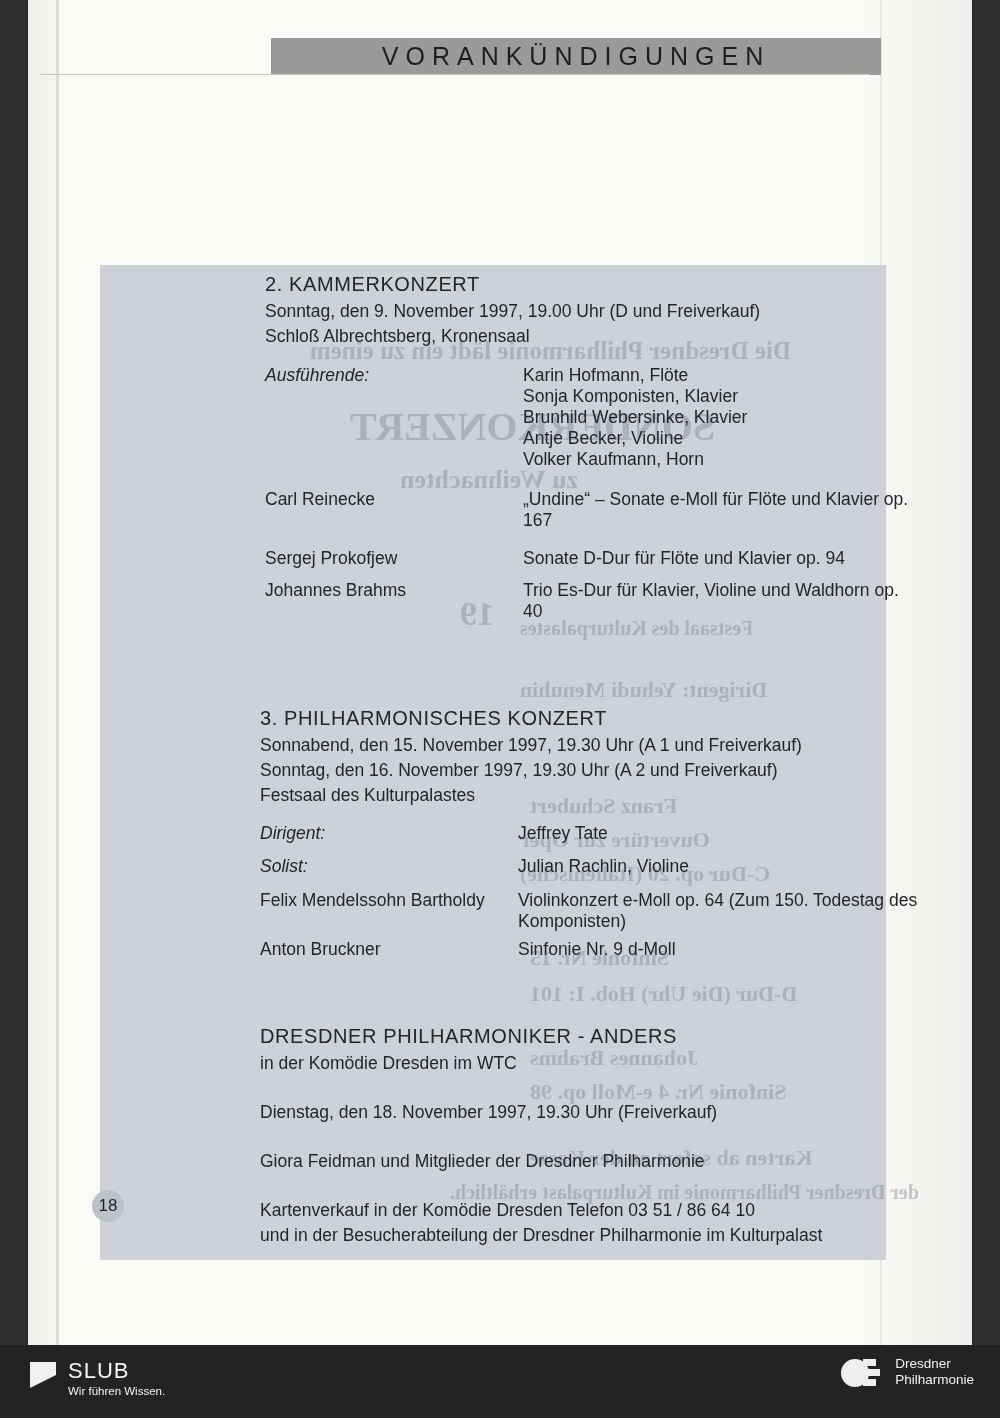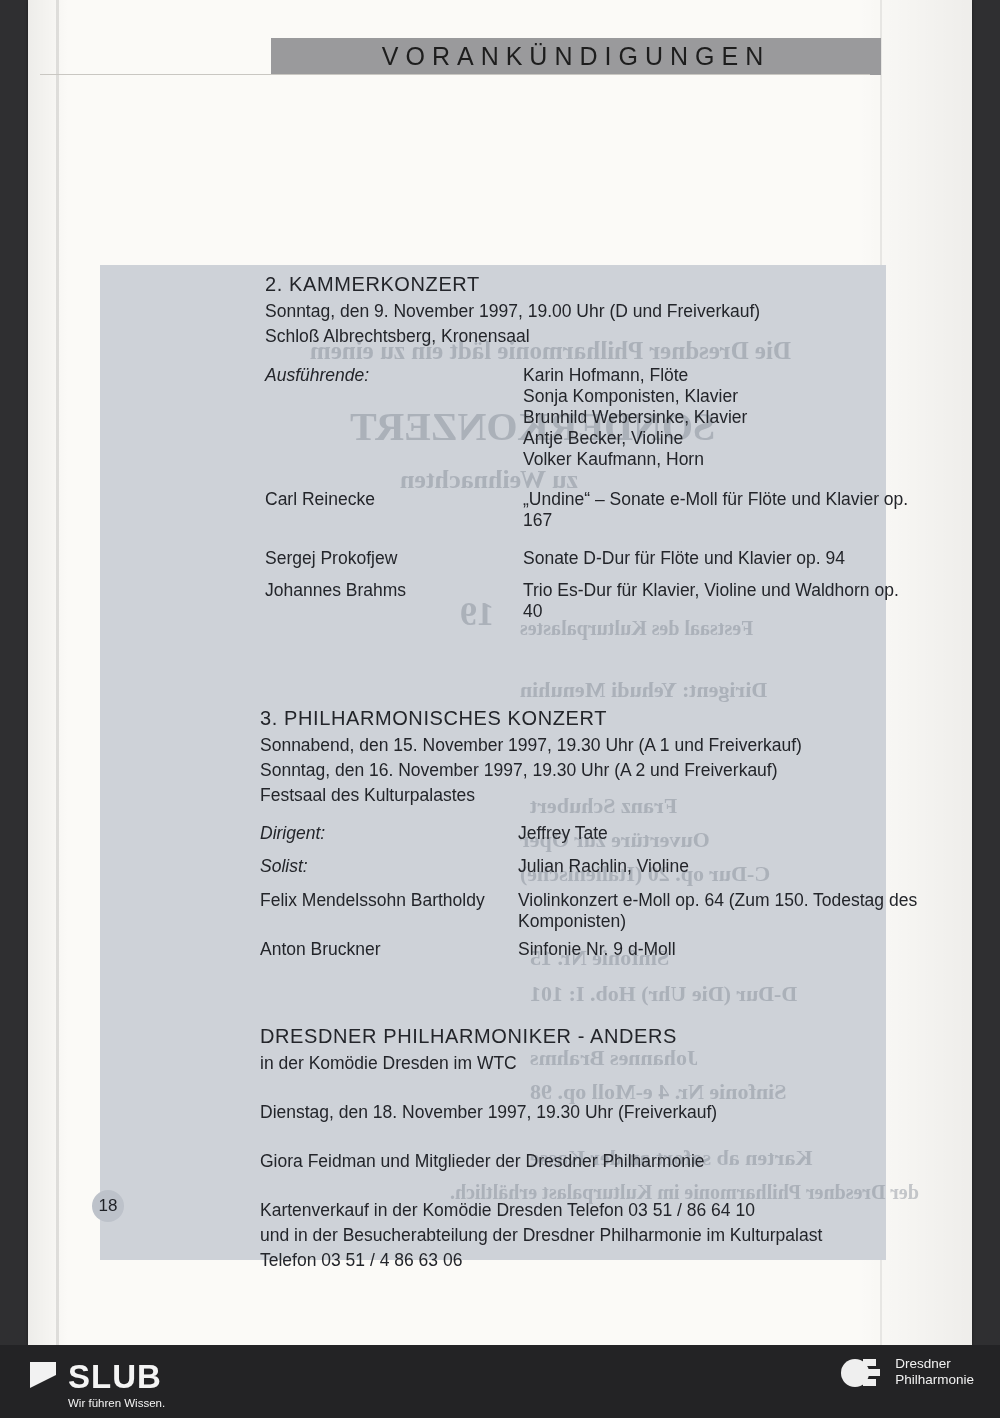--- a/index.html
+++ b/index.html
@@ -177,21 +177,21 @@
   }
   .slub-mark::after {
     content: "";
     position: absolute;
     left: 0; bottom: 0;
     width: 0; height: 0;
     border-left: 26px solid transparent;
     border-bottom: 13px solid #232325;
   }
   .slub-text { margin-left: 12px; color: #f4f4f4; }
-  .slub-name { font-size: 33px; letter-spacing: 1px; font-weight: 700; }
+  .slub-name { font-size: 22px; letter-spacing: 1px; font-weight: 400; }
   .slub-tag { font-size: 11.5px; margin-top: 1px; text-align: center; }
 
   .brand {
     position: absolute;
     right: 26px;
     top: 1356px;
     display: flex;
     align-items: flex-start;
   }
   .brand-logo {
@@ -330,21 +330,20 @@
     <div class="block" style="left:160px; top:760px;">
       <div class="ttl">DRESDNER PHILHARMONIKER - ANDERS</div>
       <div class="ln">in der Komödie Dresden im WTC</div>
       <div style="height:24px"></div>
       <div class="ln">Dienstag, den 18. November 1997, 19.30 Uhr (Freiverkauf)</div>
       <div style="height:24px"></div>
       <div class="ln">Giora Feidman und Mitglieder der Dresdner Philharmonie</div>
       <div style="height:24px"></div>
       <div class="ln">Kartenverkauf in der Komödie Dresden Telefon 03 51 / 86 64 10</div>
       <div class="ln">und in der Besucherabteilung der Dresdner Philharmonie im Kulturpalast</div>
-      <div class="ln">Telefon 03 51 / 4 86 63 06</div>
     </div>
 
   </div>
 </div>
 
 <div class="pagenum">18</div>
 
 <div class="footer"></div>
 
 <div class="slub">

